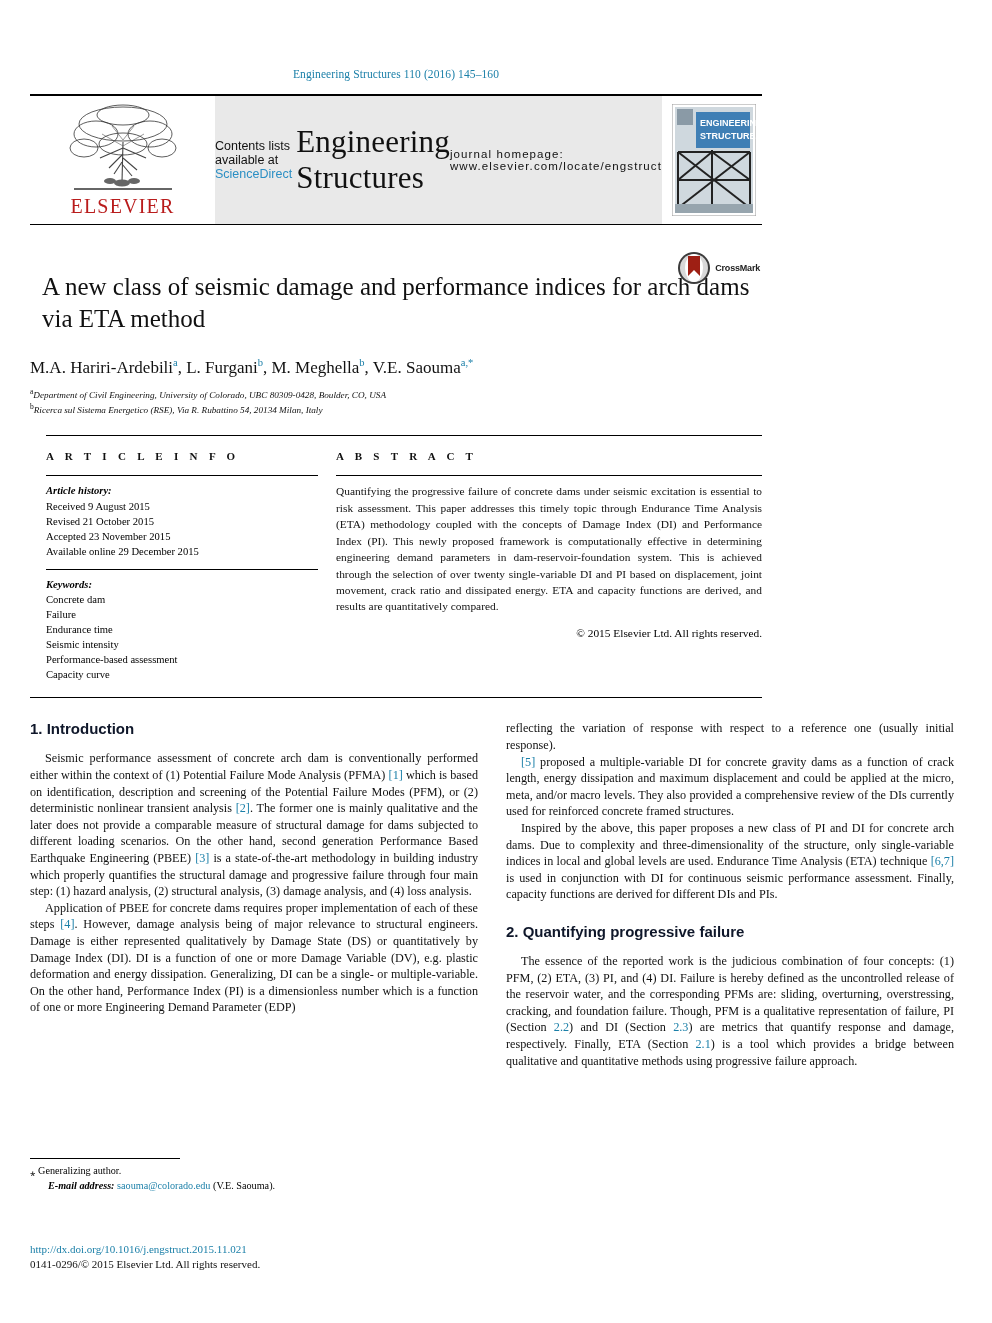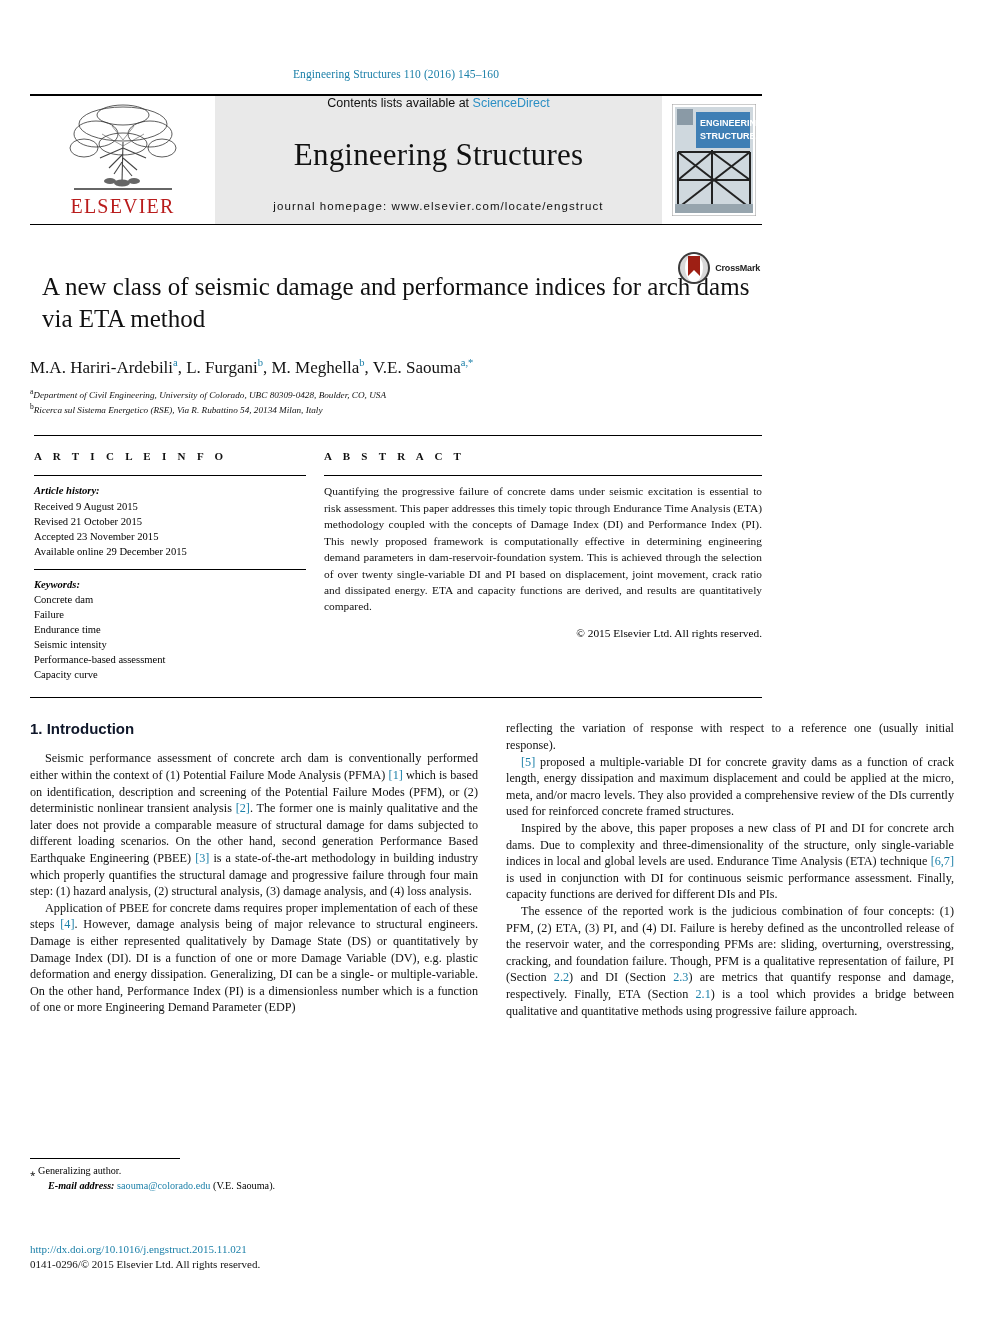--- a/index.html
+++ b/index.html
@@ -56,24 +56,24 @@
     font-size: 20px;
     letter-spacing: 1.2px;
     color: #b91c1c;
     font-weight: 400;
     margin-top: 1px;
   }
   .masthead-center {
     flex: 1 1 auto;
     background: #e9e9e9;
     display: flex;
-    flex-direction: column;
+    flex-direction: row;
     align-items: center;
     justify-content: space-between;
-    padding: 0 0 12px 0;
+    padding: 12px 0 12px 0;
     box-sizing: border-box;
   }
   .contents-line {
     font-size: 12.5px;
     color: #111;
     font-family: "Liberation Sans", sans-serif;
   }
   .sciencedirect { color: #2b8fc4; }
   .journal-name {
     font-size: 31px;
@@ -141,21 +141,21 @@
     margin-top: 9px;
     font-size: 9.2px;
     font-style: italic;
     line-height: 1.45;
     color: #111;
   }
   .affiliations sup { font-style: normal; font-size: 7.5px; }
 
   
   .info-abstract {
-    margin: 18px 30px 0 34px;
+    margin: 18px 30px 0 46px;
     border-top: 1.2px solid #000;
     padding-top: 14px;
     display: flex;
     gap: 0;
     height: 248px;
     box-sizing: border-box;
   }
   .col-info { width: 290px; flex: 0 0 290px; padding-right: 18px; box-sizing: border-box; }
   .col-abs  { flex: 1 1 auto; }
 
@@ -398,20 +398,21 @@
       <p class="para"><span>Application of PBEE for concrete dams requires proper implementation of each of these steps </span><span class="ref">[4]</span><span>. However, damage analysis being of major relevance to structural engineers. Damage is either represented qualitatively by Damage State (DS) or quantitatively by Damage Index (DI). DI is a function of one or more Damage Variable (DV), e.g. plastic deformation and energy dissipation. Generalizing, DI can be a single- or multiple-variable. On the other hand, Performance Index (PI) is a dimensionless number which is a function of one or more Engineering Demand Parameter (EDP)</span></p>
     </div>
 
     <div class="bcol">
       <p class="para noindent">reflecting the variation of response with respect to a reference one (usually initial response).</p>
 
       <p class="para"><span class="ref">[5]</span><span> proposed a multiple-variable DI for concrete gravity dams as a function of crack length, energy dissipation and maximum displacement and could be applied at the micro, meta, and/or macro levels. They also provided a comprehensive review of the DIs currently used for reinforced concrete framed structures.</span></p>
 
       <p class="para"><span>Inspired by the above, this paper proposes a new class of PI and DI for concrete arch dams. Due to complexity and three-dimensionality of the structure, only single-variable indices in local and global levels are used. Endurance Time Analysis (ETA) technique </span><span class="ref">[6,7]</span><span> is used in conjunction with DI for continuous seismic performance assessment. Finally, capacity functions are derived for different DIs and PIs.</span></p>
 
+      <h2 class="sec-title spaced">2. Quantifying progressive failure</h2>
 
       <p class="para"><span>The essence of the reported work is the judicious combination of four concepts: (1) PFM, (2) ETA, (3) PI, and (4) DI. Failure is hereby defined as the uncontrolled release of the reservoir water, and the corresponding PFMs are: sliding, overturning, overstressing, cracking, and foundation failure. Though, PFM is a qualitative representation of failure, PI (Section </span><span class="ref">2.2</span><span>) and DI (Section </span><span class="ref">2.3</span><span>) are metrics that quantify response and damage, respectively. Finally, ETA (Section </span><span class="ref">2.1</span><span>) is a tool which provides a bridge between qualitative and quantitative methods using progressive failure approach.</span></p>
     </div>
   </div>
 
   <div class="footnote">
     <div class="footnote-rule"></div>
     <div class="fn-line"><span class="star">⁎</span><span> Generalizing author.</span></div>
     <div class="fn-line" style="padding-left:18px;text-indent:0;"><span class="email-label">E-mail address:</span> <span class="link">saouma@colorado.edu</span><span> (V.E. Saouma).</span></div>
   </div>

